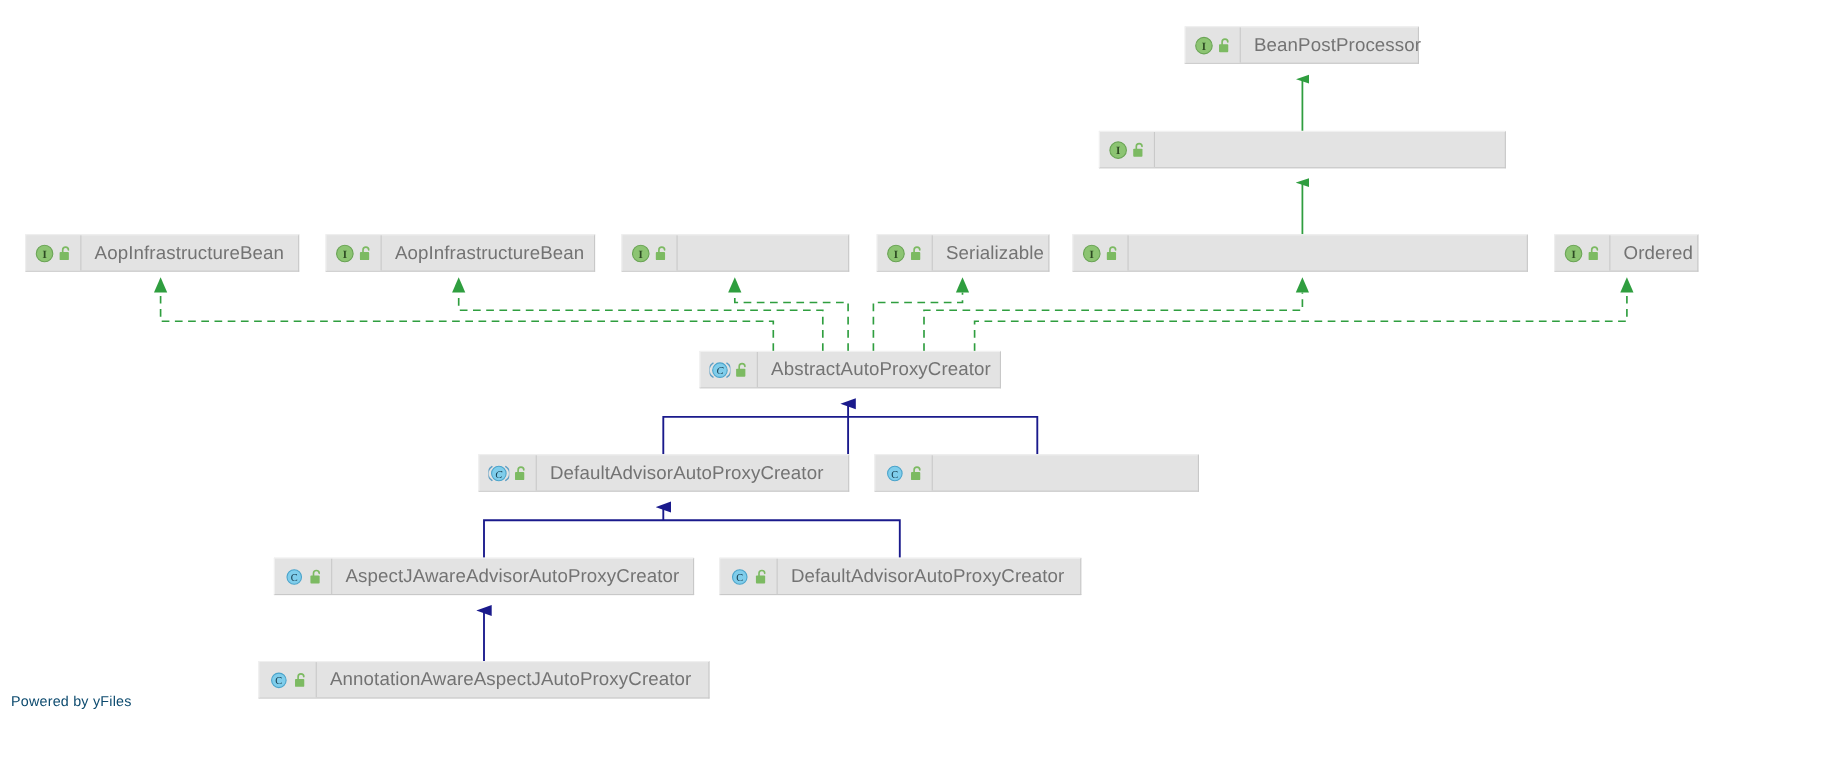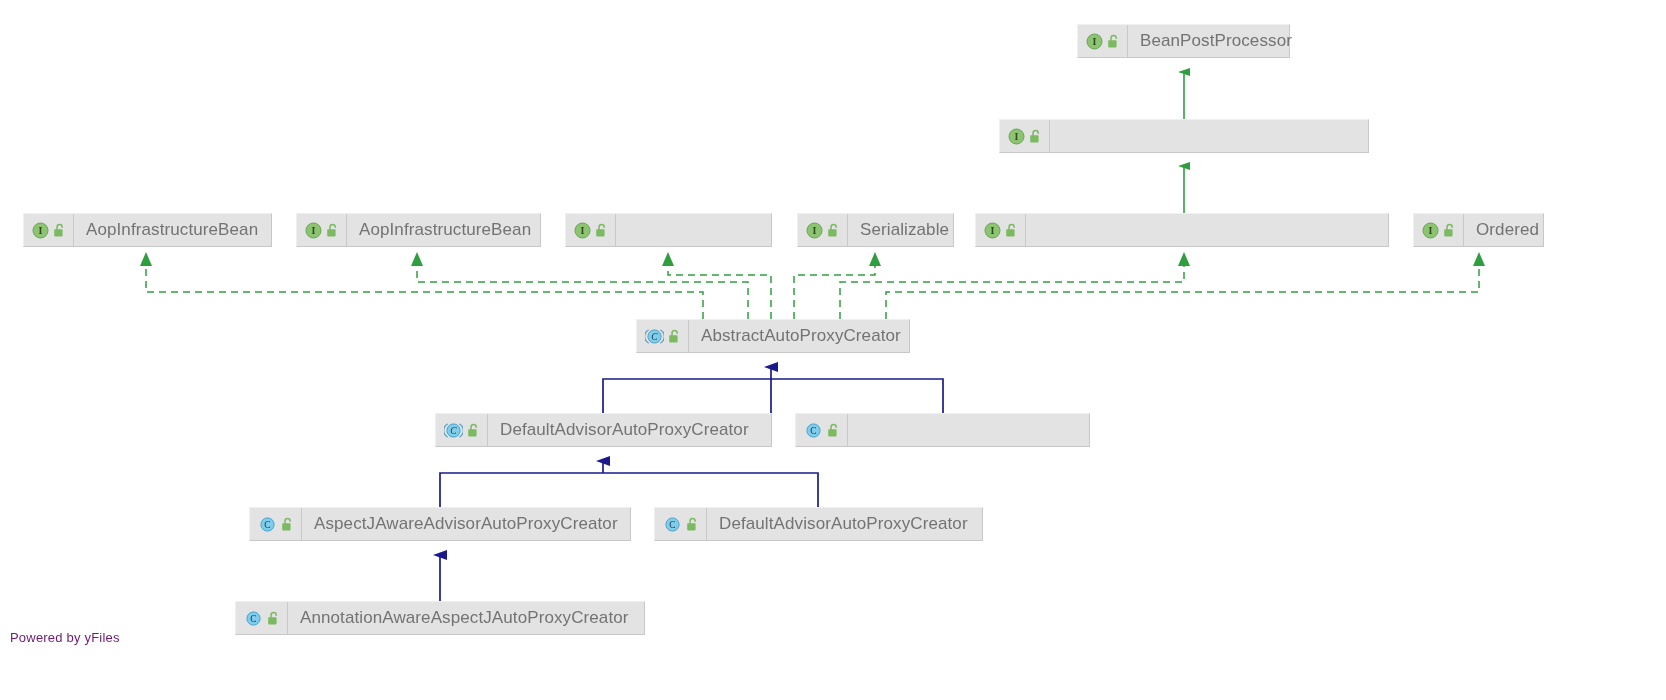--- a/index.html
+++ b/index.html
@@ -55,21 +55,21 @@
     color: #737373;
     letter-spacing: 0.1px;
   }
   .type-icon { display: block; }
   .lock-icon { display: block; }
   #watermark {
     position: absolute;
     left: 10px;
     top: 630px;
     font-size: 13px;
-    color: #701a75;
+    color: #0c4a6e;
     letter-spacing: 0.2px;
   }
 </style>
 </head>
 <body>
 
 <div id="canvas">
 
   <svg id="edge-layer" width="1666" height="700" viewBox="0 0 1666 700" xmlns="http://www.w3.org/2000/svg">
     <defs>

